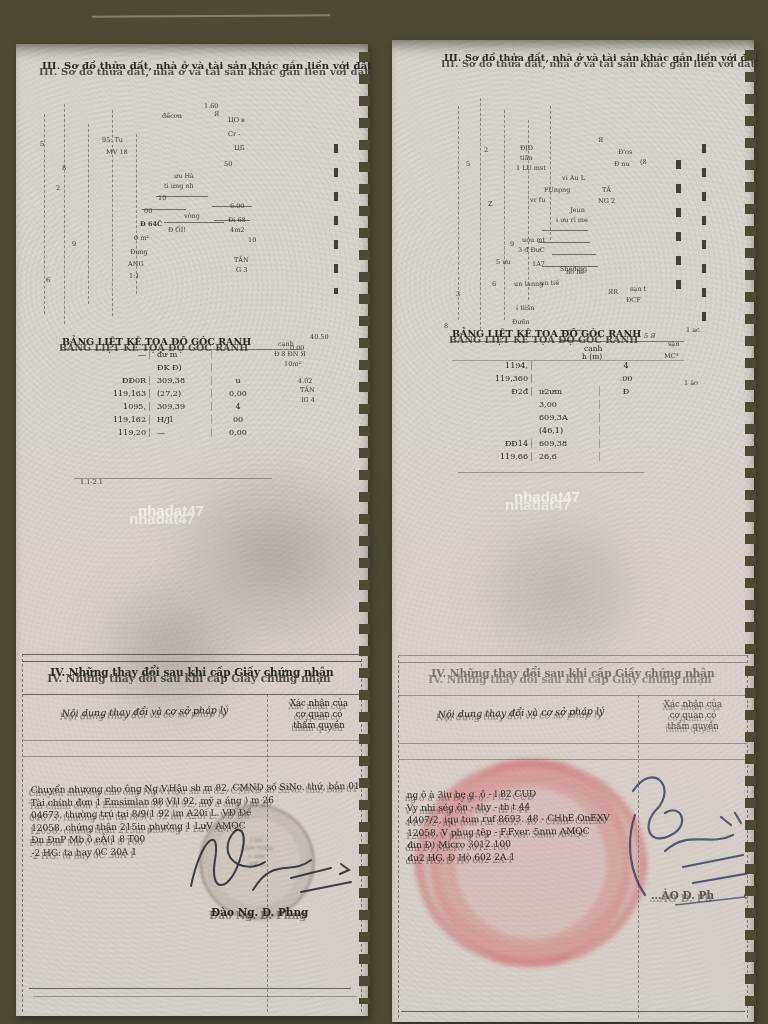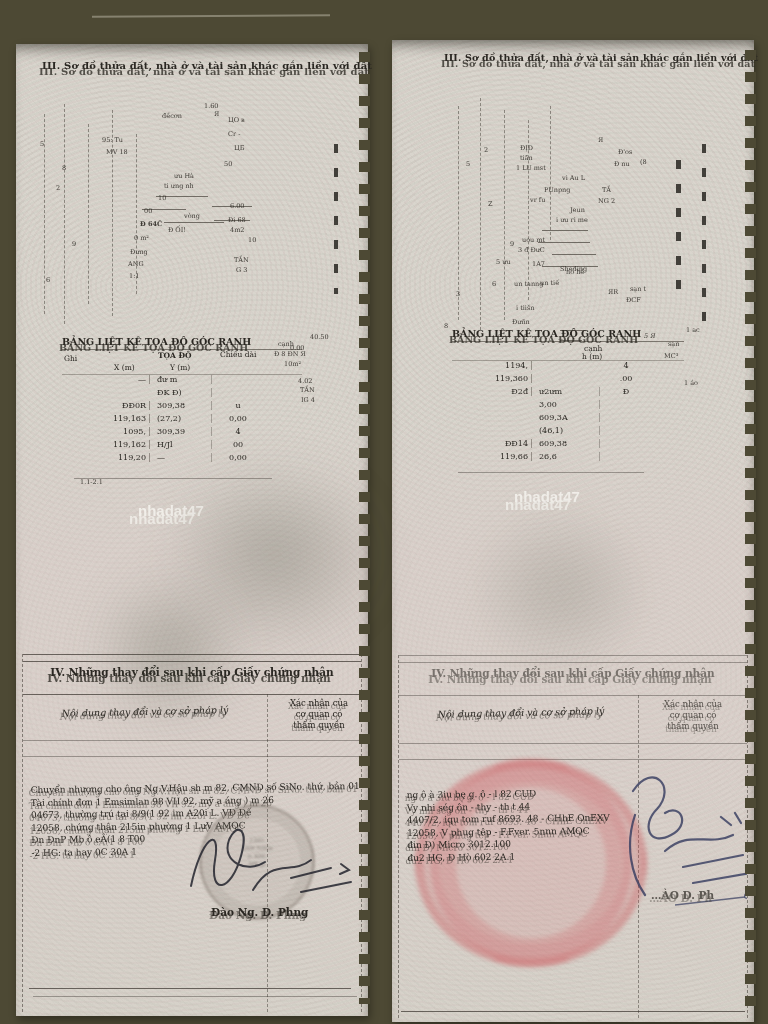--- a/index.html
+++ b/index.html
@@ -143,27 +143,20 @@
           <span class="ann" style="left: 268px; top: 316px;">10m²</span>
           <span class="ann" style="left: 282px; top: 333px;">4.02</span>
           <span class="ann" style="left: 284px; top: 342px;">TẦN</span>
           <span class="ann" style="left: 285px; top: 352px;">IG 4</span>
           <span class="ann" style="left: 274px; top: 300px;">0.00</span>
           <span class="ann" style="left: 64px; top: 434px;">1.1-2.1</span>
         </div>
 
       <div class="ctable ct-left" style="left:46px;top:292px;width:240px;">
         <div class="ct-title ghost">BẢNG LIỆT KÊ TỌA ĐỘ GÓC RANH</div>
-        <div class="ct-head">
-          <span style="left:2px;top:4px;">Ghi</span>
-          <span style="left:96px;top:1px;font-weight:bold;">TỌA ĐỘ</span>
-          <span style="left:158px;top:1px;width:44px;white-space:normal;line-height:8px;">Chiều dài</span>
-          <span style="left:52px;top:13px;">X (m)</span>
-          <span style="left:108px;top:13px;">Y (m)</span>
-        </div>
         <div class="ct-rows">
           <div class="ct-row">
               <span class="cx">—</span>
               <span class="cy">đư m</span>
               <span class="cl"></span>
             </div>
           <div class="ct-row">
               <span class="cx"></span>
               <span class="cy">ĐK Đ)</span>
               <span class="cl"></span>

